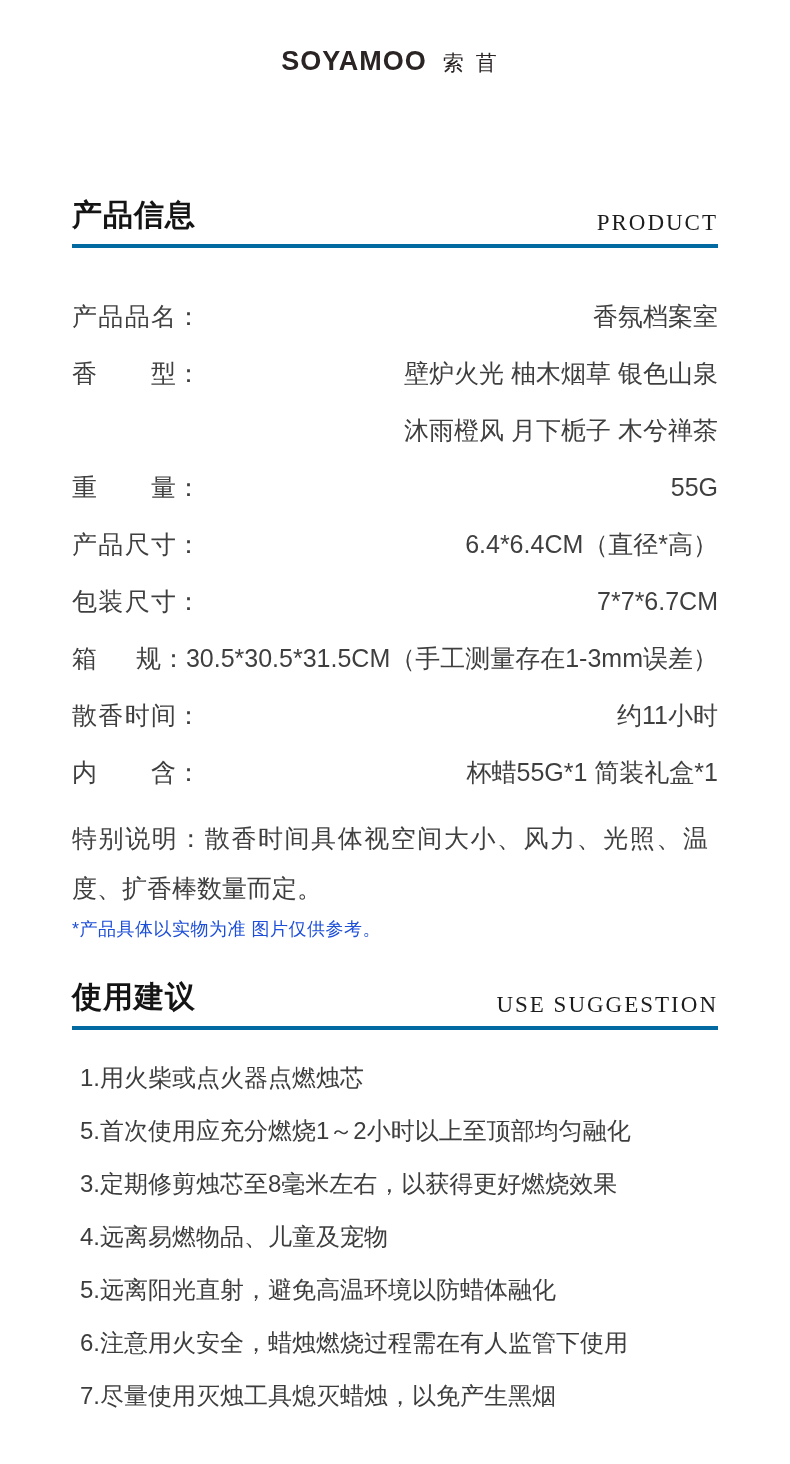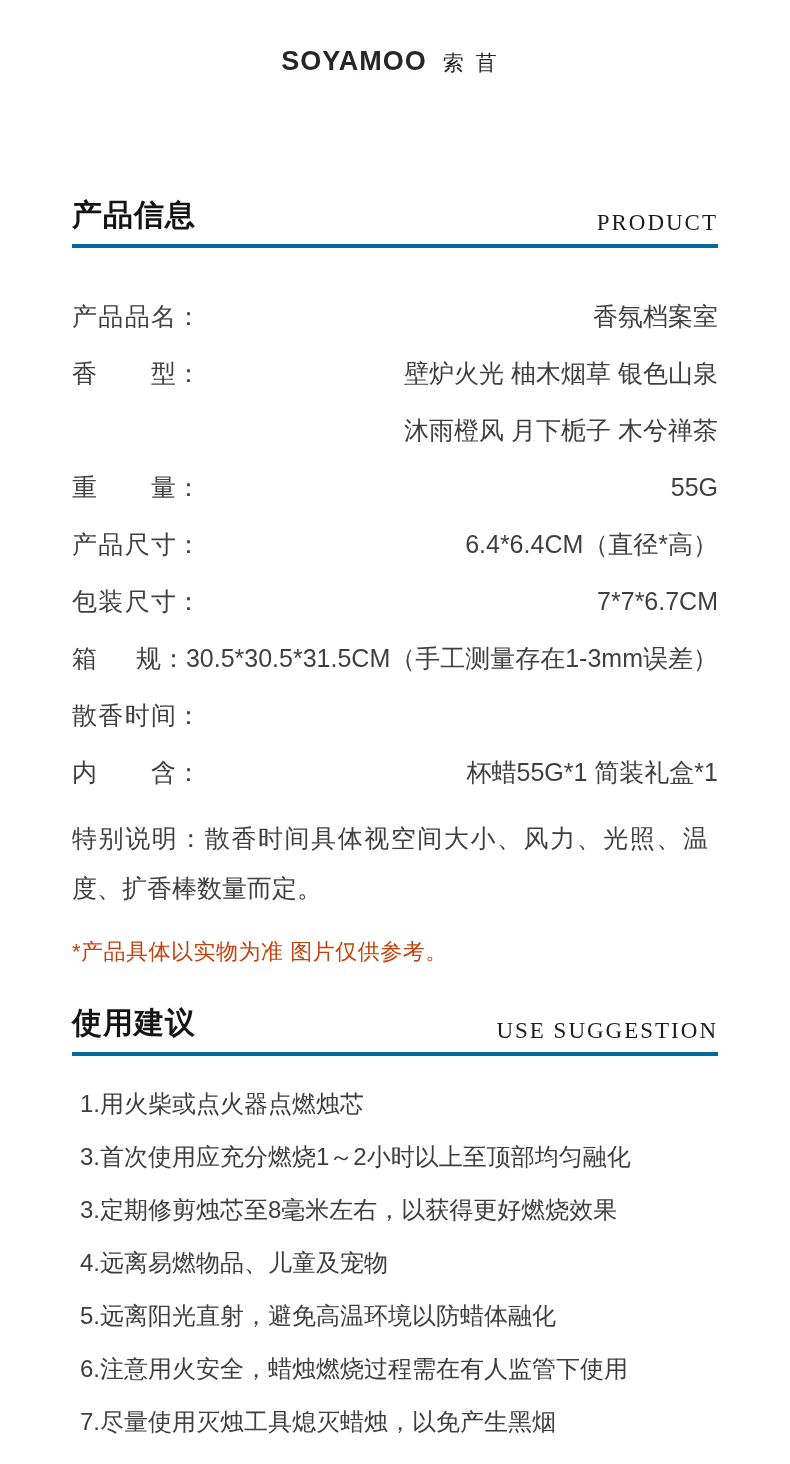--- a/index.html
+++ b/index.html
@@ -94,23 +94,23 @@
   
   .special-note {
     margin-top: 20px;
     width: 636px;
     font-size: 25px;
     line-height: 50px;
     color: #3f3f3f;
     text-align: justify;
   }
   .footnote {
-    margin-top: 24px;
-    font-size: 22px;
-    color: #c2410c;
+    margin-top: 4px;
+    font-size: 18px;
+    color: #1d4ed8;
     letter-spacing: 0.5px;
   }
 
   
   .usage-list {
     margin-top: 32px;
     list-style: none;
   }
   .usage-list li {
     font-size: 24px;
@@ -175,41 +175,42 @@
 
     <div class="spec-row">
       <span class="spec-label">箱规</span>
         <span class="spec-colon">：</span>
       <span class="spec-value">30.5*30.5*31.5CM（手工测量存在1-3mm误差）</span>
     </div>
 
     <div class="spec-row">
       <span class="spec-label">散香时间</span>
         <span class="spec-colon">：</span>
+      <span class="spec-value">约11小时</span>
     </div>
 
     <div class="spec-row">
       <span class="spec-label">内含</span>
         <span class="spec-colon">：</span>
       <span class="spec-value">杯蜡55G*1 简装礼盒*1</span>
     </div>
 
   </div>
 
   <p class="special-note">特别说明：散香时间具体视空间大小、风力、光照、温度、扩香棒数量而定。</p>
   <p class="footnote">*产品具体以实物为准 图片仅供参考。</p>
 
   <div class="section-header second">
     <span class="section-title-cn">使用建议</span>
     <span class="section-title-en">USE SUGGESTION</span>
   </div>
 
   <ul class="usage-list">
     <li>1.用火柴或点火器点燃烛芯</li>
-    <li>3.首次使用应充分燃烧1～2小时以上至顶部均匀融化</li>
+    <li>5.首次使用应充分燃烧1～2小时以上至顶部均匀融化</li>
     <li>3.定期修剪烛芯至8毫米左右，以获得更好燃烧效果</li>
     <li>4.远离易燃物品、儿童及宠物</li>
     <li>5.远离阳光直射，避免高温环境以防蜡体融化</li>
     <li>6.注意用火安全，蜡烛燃烧过程需在有人监管下使用</li>
     <li>7.尽量使用灭烛工具熄灭蜡烛，以免产生黑烟</li>
   </ul>
 
 </div>
 
 </body></html>

